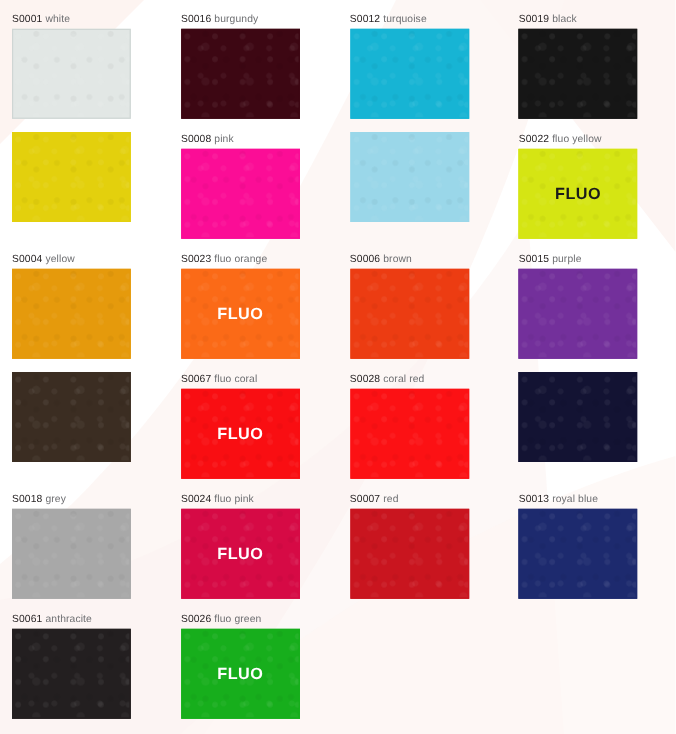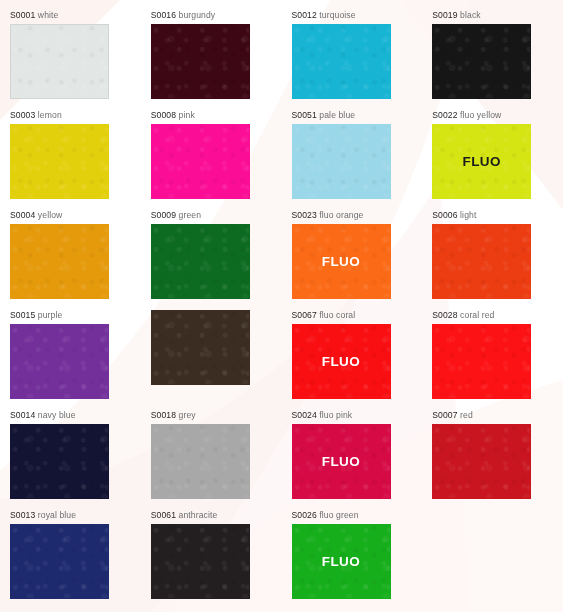--- a/index.html
+++ b/index.html
@@ -119,74 +119,67 @@
     </div>
     <div class="swatch-cell">
       <div class="swatch-label"><span class="swatch-code">S0012</span> <span class="swatch-name">turquoise</span></div>
       <div class="swatch-chip" style="background: rgb(23, 180, 212); border: 1px solid rgb(23, 180, 212);"></div>
     </div>
     <div class="swatch-cell">
       <div class="swatch-label"><span class="swatch-code">S0019</span> <span class="swatch-name">black</span></div>
       <div class="swatch-chip" style="background: rgb(22, 22, 22); border: 1px solid rgb(22, 22, 22);"></div>
     </div>
     <div class="swatch-cell">
-      <div class="swatch-label"><span class="swatch-code">S0003</span> <span class="swatch-name">lemon</span></div>
       <div class="swatch-chip" style="background: rgb(227, 208, 13); border: 1px solid rgb(227, 208, 13);"></div>
     </div>
     <div class="swatch-cell">
       <div class="swatch-label"><span class="swatch-code">S0008</span> <span class="swatch-name">pink</span></div>
       <div class="swatch-chip" style="background: rgb(251, 13, 150); border: 1px solid rgb(251, 13, 150);"></div>
     </div>
     <div class="swatch-cell">
-      <div class="swatch-label"><span class="swatch-code">S0051</span> <span class="swatch-name">pale blue</span></div>
       <div class="swatch-chip" style="background: rgb(154, 215, 233); border: 1px solid rgb(154, 215, 233);"></div>
     </div>
     <div class="swatch-cell">
       <div class="swatch-label"><span class="swatch-code">S0022</span> <span class="swatch-name">fluo yellow</span></div>
       <div class="swatch-chip" style="background: rgb(213, 229, 19); border: 1px solid rgb(213, 229, 19);">
         <span class="fluo-text" style="color: rgb(27, 27, 27);">FLUO</span>
       </div>
     </div>
     <div class="swatch-cell">
       <div class="swatch-label"><span class="swatch-code">S0004</span> <span class="swatch-name">yellow</span></div>
       <div class="swatch-chip" style="background: rgb(229, 154, 12); border: 1px solid rgb(229, 154, 12);"></div>
     </div>
     <div class="swatch-cell">
-      <div class="swatch-label"><span class="swatch-code">S0009</span> <span class="swatch-name">green</span></div>
-      <div class="swatch-chip" style="background: rgb(13, 107, 33); border: 1px solid rgb(13, 107, 33);"></div>
-    </div>
-    <div class="swatch-cell">
       <div class="swatch-label"><span class="swatch-code">S0023</span> <span class="swatch-name">fluo orange</span></div>
       <div class="swatch-chip" style="background: rgb(251, 106, 23); border: 1px solid rgb(251, 106, 23);">
         <span class="fluo-text" style="color: rgb(255, 255, 255);">FLUO</span>
       </div>
     </div>
     <div class="swatch-cell">
-      <div class="swatch-label"><span class="swatch-code">S0006</span> <span class="swatch-name">light</span></div>
+      <div class="swatch-label"><span class="swatch-code">S0006</span> <span class="swatch-name">brown</span></div>
       <div class="swatch-chip" style="background: rgb(236, 60, 18); border: 1px solid rgb(236, 60, 18);"></div>
     </div>
     <div class="swatch-cell">
       <div class="swatch-label"><span class="swatch-code">S0015</span> <span class="swatch-name">purple</span></div>
       <div class="swatch-chip" style="background: rgb(115, 48, 155); border: 1px solid rgb(115, 48, 155);"></div>
     </div>
     <div class="swatch-cell">
       <div class="swatch-chip" style="background: rgb(59, 45, 34); border: 1px solid rgb(59, 45, 34);"></div>
     </div>
     <div class="swatch-cell">
       <div class="swatch-label"><span class="swatch-code">S0067</span> <span class="swatch-name">fluo coral</span></div>
       <div class="swatch-chip" style="background: rgb(249, 14, 18); border: 1px solid rgb(249, 14, 18);">
         <span class="fluo-text" style="color: rgb(255, 255, 255);">FLUO</span>
       </div>
     </div>
     <div class="swatch-cell">
       <div class="swatch-label"><span class="swatch-code">S0028</span> <span class="swatch-name">coral red</span></div>
       <div class="swatch-chip" style="background: rgb(252, 17, 20); border: 1px solid rgb(252, 17, 20);"></div>
     </div>
     <div class="swatch-cell">
-      <div class="swatch-label"><span class="swatch-code">S0014</span> <span class="swatch-name">navy blue</span></div>
       <div class="swatch-chip" style="background: rgb(19, 19, 51); border: 1px solid rgb(19, 19, 51);"></div>
     </div>
     <div class="swatch-cell">
       <div class="swatch-label"><span class="swatch-code">S0018</span> <span class="swatch-name">grey</span></div>
       <div class="swatch-chip" style="background: rgb(168, 168, 168); border: 1px solid rgb(168, 168, 168);"></div>
     </div>
     <div class="swatch-cell">
       <div class="swatch-label"><span class="swatch-code">S0024</span> <span class="swatch-name">fluo pink</span></div>
       <div class="swatch-chip" style="background: rgb(214, 10, 69); border: 1px solid rgb(214, 10, 69);">
         <span class="fluo-text" style="color: rgb(255, 255, 255);">FLUO</span>

